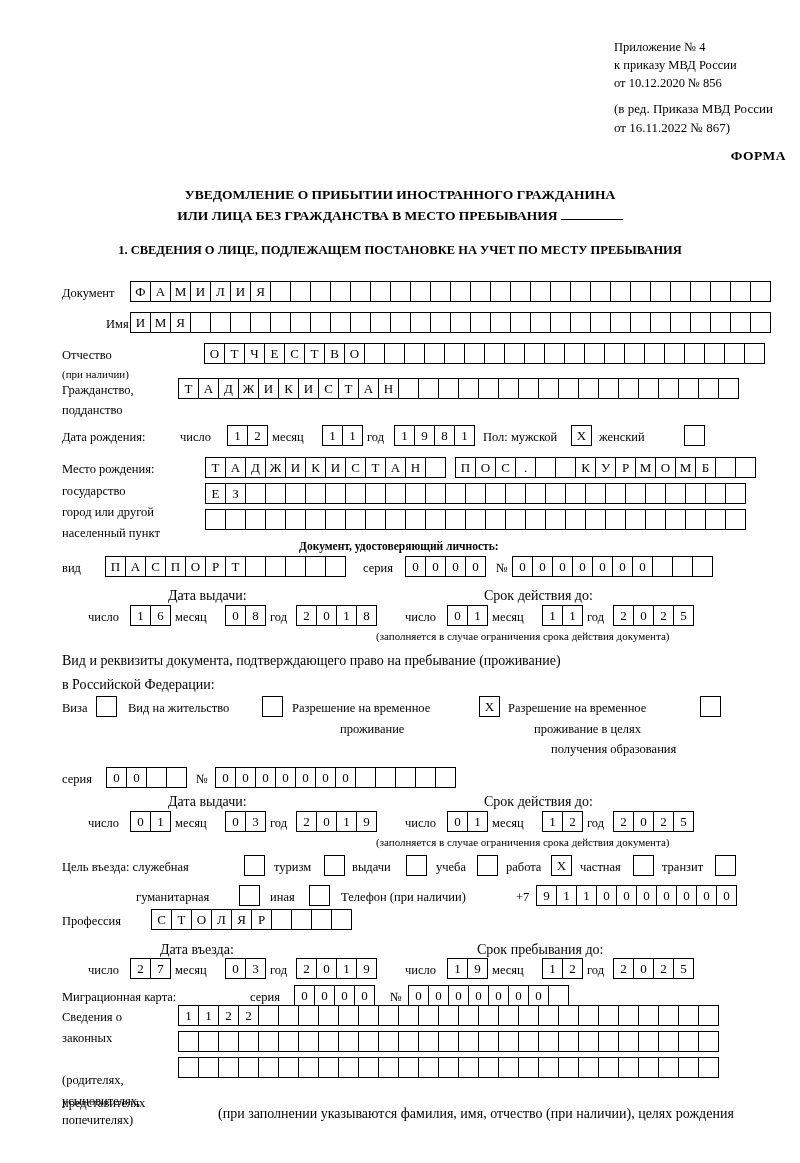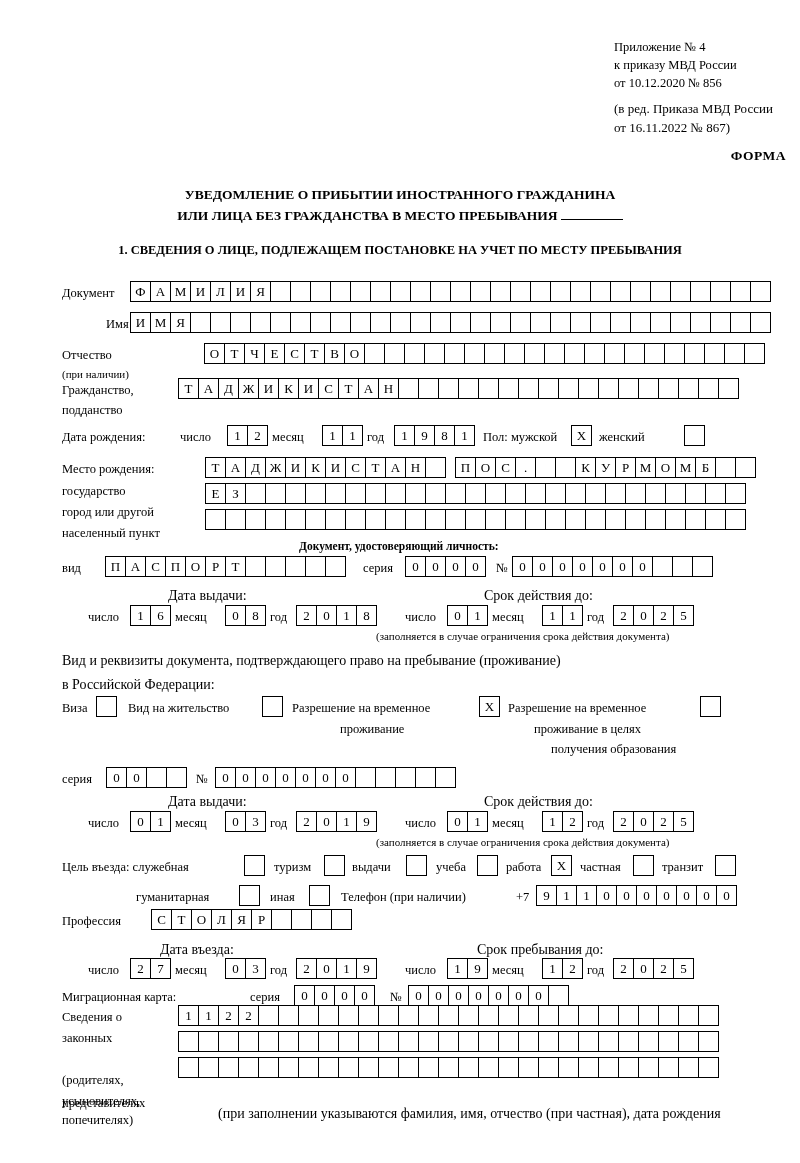--- a/index.html
+++ b/index.html
@@ -656,15 +656,15 @@
       <div class="c"></div>
       <div class="c"></div>
       <div class="c"></div>
       <div class="c"></div>
       <div class="c"></div>
       <div class="c"></div>
       <div class="c"></div>
       <div class="c"></div>
     </div>
 
-  <div class="lbl c" style="left:218px;top:1106px;">(при заполнении указываются фамилия, имя, отчество (при частная), дата рождения</div>
+  <div class="lbl c" style="left:218px;top:1106px;">(при заполнении указываются фамилия, имя, отчество (при наличии), целях рождения</div>
 
 </div>
 
 </body></html>

